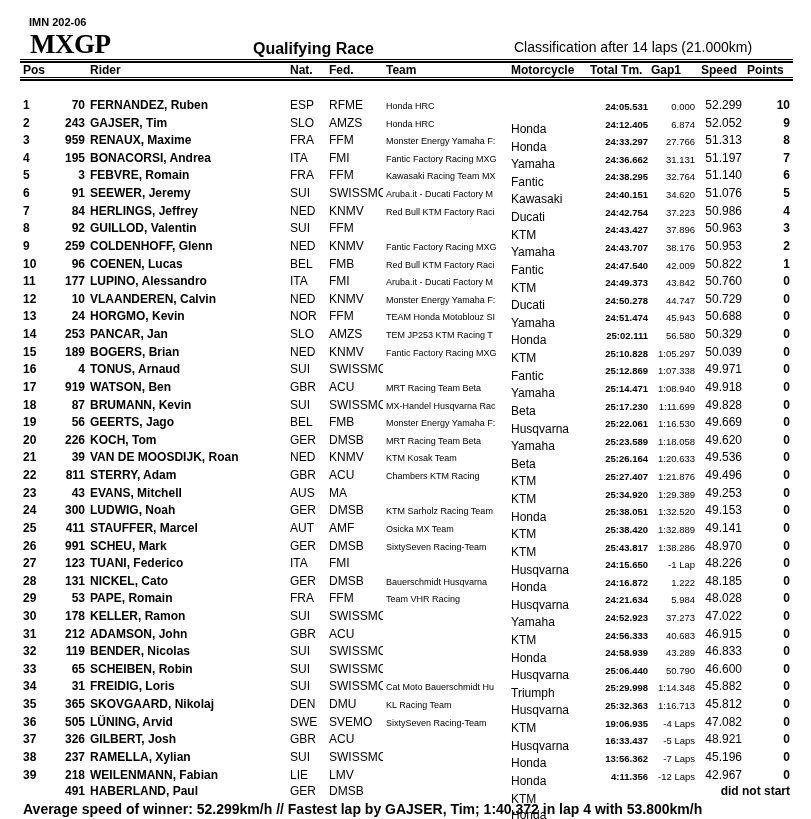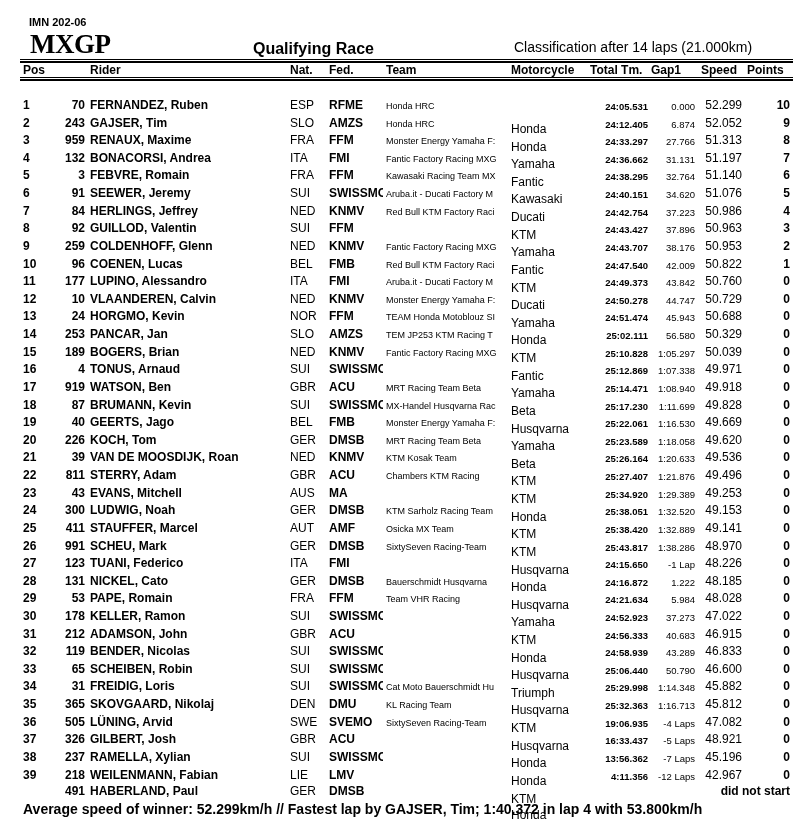--- a/index.html
+++ b/index.html
@@ -14,21 +14,21 @@
   .rule .gap { height: 1px; background: #fff; }
   .rule .thick { height: 2px; background: #000; }
   .header-row { position: absolute; left: 0; top: 63px; width: 811px; height: 14px; font-size: 12px; font-weight: bold; }
   .header-row span { position: absolute; top: 0; white-space: nowrap; }
   .row { position: absolute; left: 0; width: 811px; height: 17px; font-size: 12px; }
   .row span { position: absolute; top: 0; white-space: nowrap; line-height: 15px; }
   .c-pos { left: 23px; font-weight: bold; }
   .c-num { left: 62px; width: 23px; text-align: right; font-weight: bold; }
   .c-rider { left: 90px; font-weight: bold; }
   .c-nat { left: 290px; }
-  .c-fed { left: 329px; width: 54px; overflow: hidden; font-weight: bold; }
+  .c-fed { left: 329px; width: 54px; overflow: hidden; }
   .c-team { left: 386px; font-size: 9px; width: 124px; overflow: hidden; padding-top: 1px; }
   .c-moto { left: 511px; margin-top: 24px; }
   .c-total { left: 560px; width: 88px; text-align: right; font-size: 9.5px; font-weight: bold; padding-top: 1px; }
   .c-gap { left: 648px; width: 47px; text-align: right; font-size: 9.5px; padding-top: 1px; }
   .c-speed { left: 700px; width: 42px; text-align: right; }
   .c-points { left: 760px; width: 30px; text-align: right; font-weight: bold; }
   .c-dns { left: 700px; width: 90px; text-align: right; font-weight: bold; }
   .footer { left: 23px; top: 801px; font-size: 14px; font-weight: bold; }
 </style>
 </head>
@@ -99,21 +99,21 @@
       <span class="c-fed">FFM</span>
       <span class="c-team">Monster Energy Yamaha F:</span>
       <span class="c-moto">Yamaha</span>
       <span class="c-total">24:33.297</span>
       <span class="c-gap">27.766</span>
       <span class="c-speed">51.313</span>
       <span class="c-points">8</span>
     </div>
     <div class="row" style="top: 151px;">
       <span class="c-pos">4</span>
-      <span class="c-num">132</span>
+      <span class="c-num">195</span>
       <span class="c-rider">BONACORSI, Andrea</span>
       <span class="c-nat">ITA</span>
       <span class="c-fed">FMI</span>
       <span class="c-team">Fantic Factory Racing MXG</span>
       <span class="c-moto">Fantic</span>
       <span class="c-total">24:36.662</span>
       <span class="c-gap">31.131</span>
       <span class="c-speed">51.197</span>
       <span class="c-points">7</span>
     </div>
@@ -294,21 +294,21 @@
       <span class="c-fed">SWISSMC</span>
       <span class="c-team">MX-Handel Husqvarna Rac</span>
       <span class="c-moto">Husqvarna</span>
       <span class="c-total">25:17.230</span>
       <span class="c-gap">1:11.699</span>
       <span class="c-speed">49.828</span>
       <span class="c-points">0</span>
     </div>
     <div class="row" style="top: 415px;">
       <span class="c-pos">19</span>
-      <span class="c-num">40</span>
+      <span class="c-num">56</span>
       <span class="c-rider">GEERTS, Jago</span>
       <span class="c-nat">BEL</span>
       <span class="c-fed">FMB</span>
       <span class="c-team">Monster Energy Yamaha F:</span>
       <span class="c-moto">Yamaha</span>
       <span class="c-total">25:22.061</span>
       <span class="c-gap">1:16.530</span>
       <span class="c-speed">49.669</span>
       <span class="c-points">0</span>
     </div>

